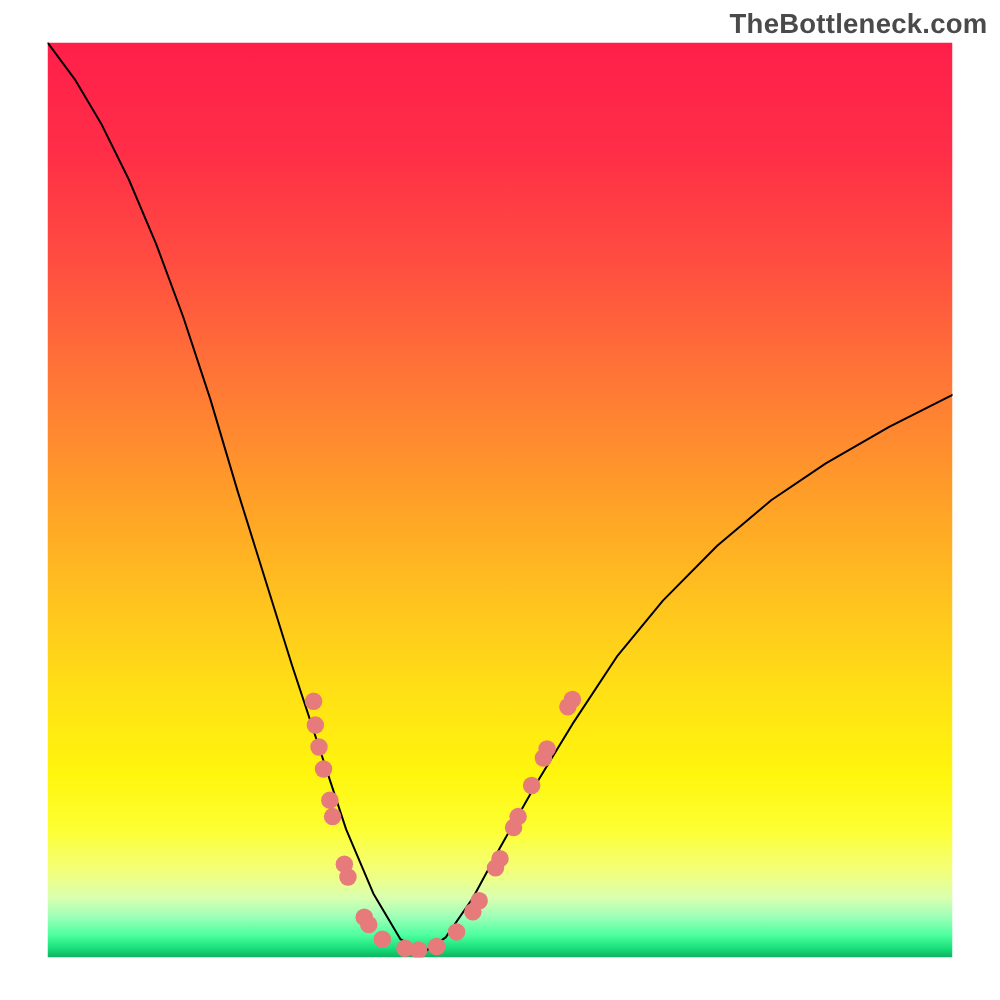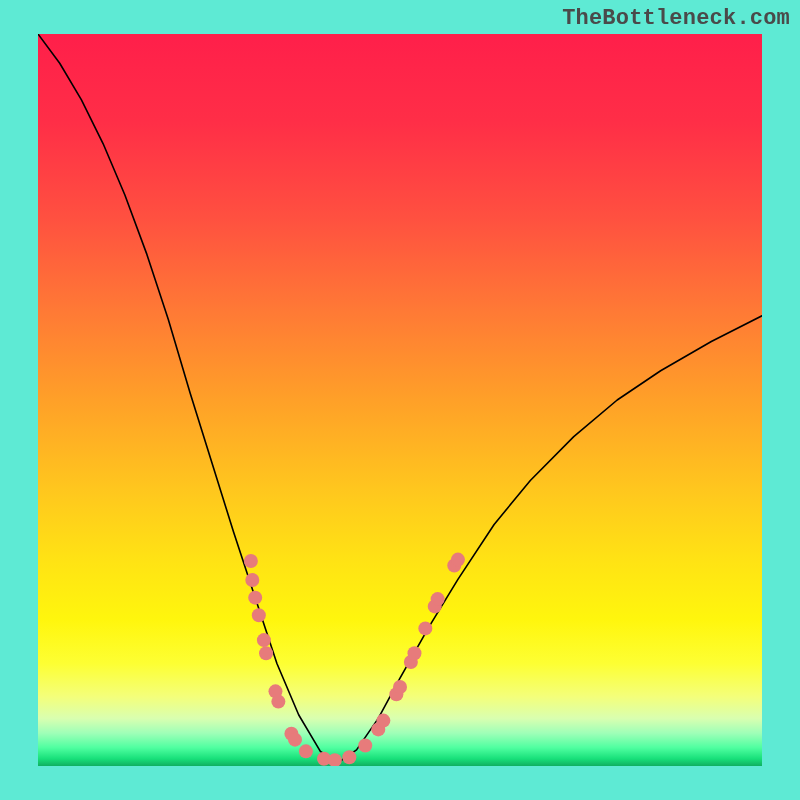--- a/index.html
+++ b/index.html
@@ -10,22 +10,21 @@
     background: #000;
     font-family: Arial, Helvetica, sans-serif;
     overflow: hidden;
   }
   .frame {
     position: absolute;
     left: 0;
     top: 0;
     width: 800px;
     height: 800px;
-    background: #5eead4;
-    font-family: Liberation Mono, monospace;
+    background: #ffffff;
   }
   .watermark {
     position: absolute;
     top: 6px;
     right: 10px;
     color: #4a4a4a;
     font-size: 22px;
     font-weight: 600;
     letter-spacing: 0.2px;
     z-index: 10;

